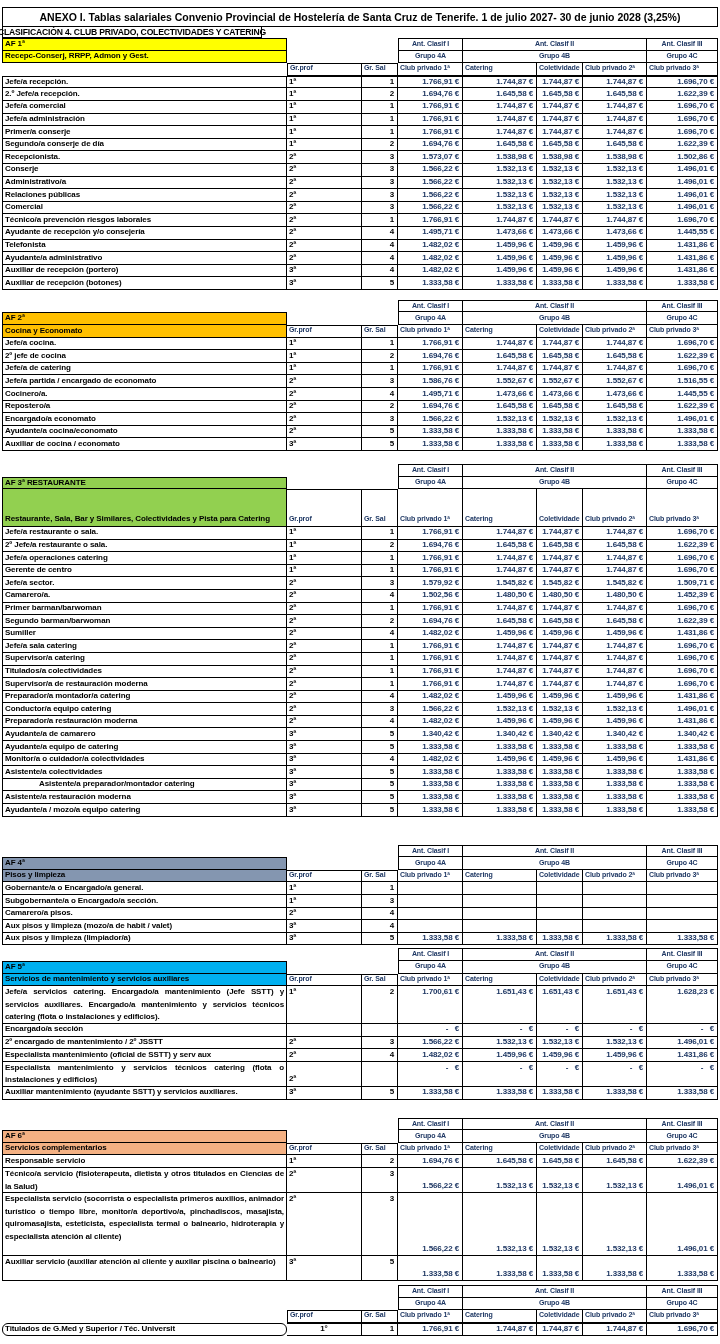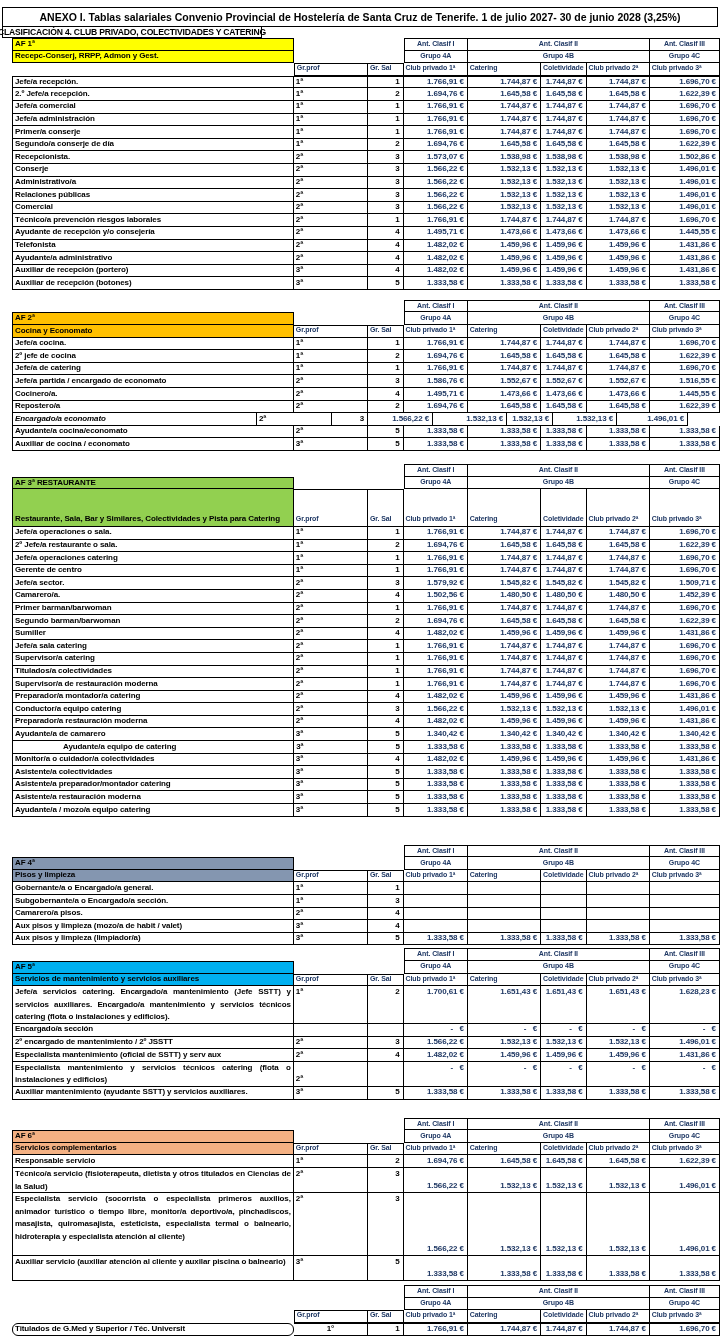--- a/index.html
+++ b/index.html
@@ -3,21 +3,21 @@
 <meta charset="utf-8">
 <style>
   html,body{margin:0;padding:0;background:#fff;}
   #page{position:relative;width:720px;height:1344px;background:#fff;
         font-family:"Liberation Sans",sans-serif;font-weight:bold;color:#000;
         overflow:hidden;box-sizing:border-box;padding-top:7px;}
   #titlebox{margin-left:2px;width:716px;height:20px;border:1px solid #000;box-sizing:border-box;
             display:flex;align-items:center;justify-content:center;font-size:10.5px;white-space:nowrap;}
   #subtitlebox{margin-left:2px;width:260px;height:11px;border:1px solid #000;border-top:none;box-sizing:border-box;
             display:flex;align-items:center;justify-content:center;font-size:8.6px;white-space:nowrap;letter-spacing:-0.2px;}
-  .tbl{margin-left:12px;}
+  .tbl{margin-left:2px;}
   .row{display:flex;}
   .c{box-sizing:border-box;border-right:1px solid #000;border-bottom:1px solid #000;
      display:flex;align-items:center;overflow:hidden;font-size:8px;letter-spacing:-0.1px;line-height:12.6px;}
   .c span{width:100%;}
   .sp{border:none;}
   .bl{border-left:1px solid #000;}
   .bt{border-top:1px solid #000;}
   .hdr{color:#1F3864;font-size:7px;letter-spacing:-0.1px;}
   .hdr.ctr span{text-align:center;}
   .hdr span{padding:0 2px;}
@@ -743,21 +743,21 @@
             <span>1.645,58 €</span>
           </div>
           <div class="c num" style="width: 64px; height: 12.6px;">
             <span>1.645,58 €</span>
           </div>
           <div class="c num" style="width: 71px; height: 12.6px;">
             <span>1.622,39 €</span>
           </div>
         </div>
         <div class="row">
-          <div class="c lbl bl" style="width: 245px; height: 12.6px; font-style: italic;">
+          <div class="c lbl bl" style="width: 285px; height: 12.6px;">
             <span>Encargado/a economato</span>
           </div>
           <div class="c gp" style="width: 75px; height: 12.6px;">
             <span>2ª</span>
           </div>
           <div class="c gs" style="width: 36px; height: 12.6px;">
             <span>3</span>
           </div>
           <div class="c num" style="width: 65px; height: 12.6px;">
             <span>1.566,22 €</span>
@@ -877,21 +877,21 @@
           </div>
           <div class="c hdr vbot" style="width: 64px; height: 37.8px;">
             <span>Club privado 2ª</span>
           </div>
           <div class="c hdr vbot" style="width: 71px; height: 37.8px;">
             <span>Club privado 3ª</span>
           </div>
         </div>
         <div class="row">
           <div class="c lbl bl" style="width: 285px; height: 12.6px;">
-            <span>Jefe/a operaciones o sala.</span>
+            <span>Jefe/a restaurante o sala.</span>
           </div>
           <div class="c gp" style="width: 75px; height: 12.6px;">
             <span>1ª</span>
           </div>
           <div class="c gs" style="width: 36px; height: 12.6px;">
             <span>1</span>
           </div>
           <div class="c num" style="width: 65px; height: 12.6px;">
             <span>1.766,91 €</span>
           </div>
@@ -1318,21 +1318,21 @@
             <span>1.340,42 €</span>
           </div>
           <div class="c num" style="width: 64px; height: 12.6px;">
             <span>1.340,42 €</span>
           </div>
           <div class="c num" style="width: 71px; height: 12.6px;">
             <span>1.340,42 €</span>
           </div>
         </div>
         <div class="row">
-          <div class="c lbl bl" style="width: 285px; height: 12.6px; padding-left: 48px;">
+          <div class="c lbl bl" style="width: 285px; height: 12.6px;">
             <span>Ayudante/a equipo de catering</span>
           </div>
           <div class="c gp" style="width: 75px; height: 12.6px;">
             <span>3ª</span>
           </div>
           <div class="c gs" style="width: 36px; height: 12.6px;">
             <span>5</span>
           </div>
           <div class="c num" style="width: 65px; height: 12.6px;">
             <span>1.333,58 €</span>
@@ -1396,21 +1396,21 @@
             <span>1.333,58 €</span>
           </div>
           <div class="c num" style="width: 64px; height: 12.6px;">
             <span>1.333,58 €</span>
           </div>
           <div class="c num" style="width: 71px; height: 12.6px;">
             <span>1.333,58 €</span>
           </div>
         </div>
         <div class="row">
-          <div class="c lbl bl" style="width: 285px; height: 12.6px;">
+          <div class="c lbl bl" style="width: 285px; height: 12.6px; padding-left: 34px;">
             <span>Asistente/a preparador/montador catering</span>
           </div>
           <div class="c gp" style="width: 75px; height: 12.6px;">
             <span>3ª</span>
           </div>
           <div class="c gs" style="width: 36px; height: 12.6px;">
             <span>5</span>
           </div>
           <div class="c num" style="width: 65px; height: 12.6px;">
             <span>1.333,58 €</span>

